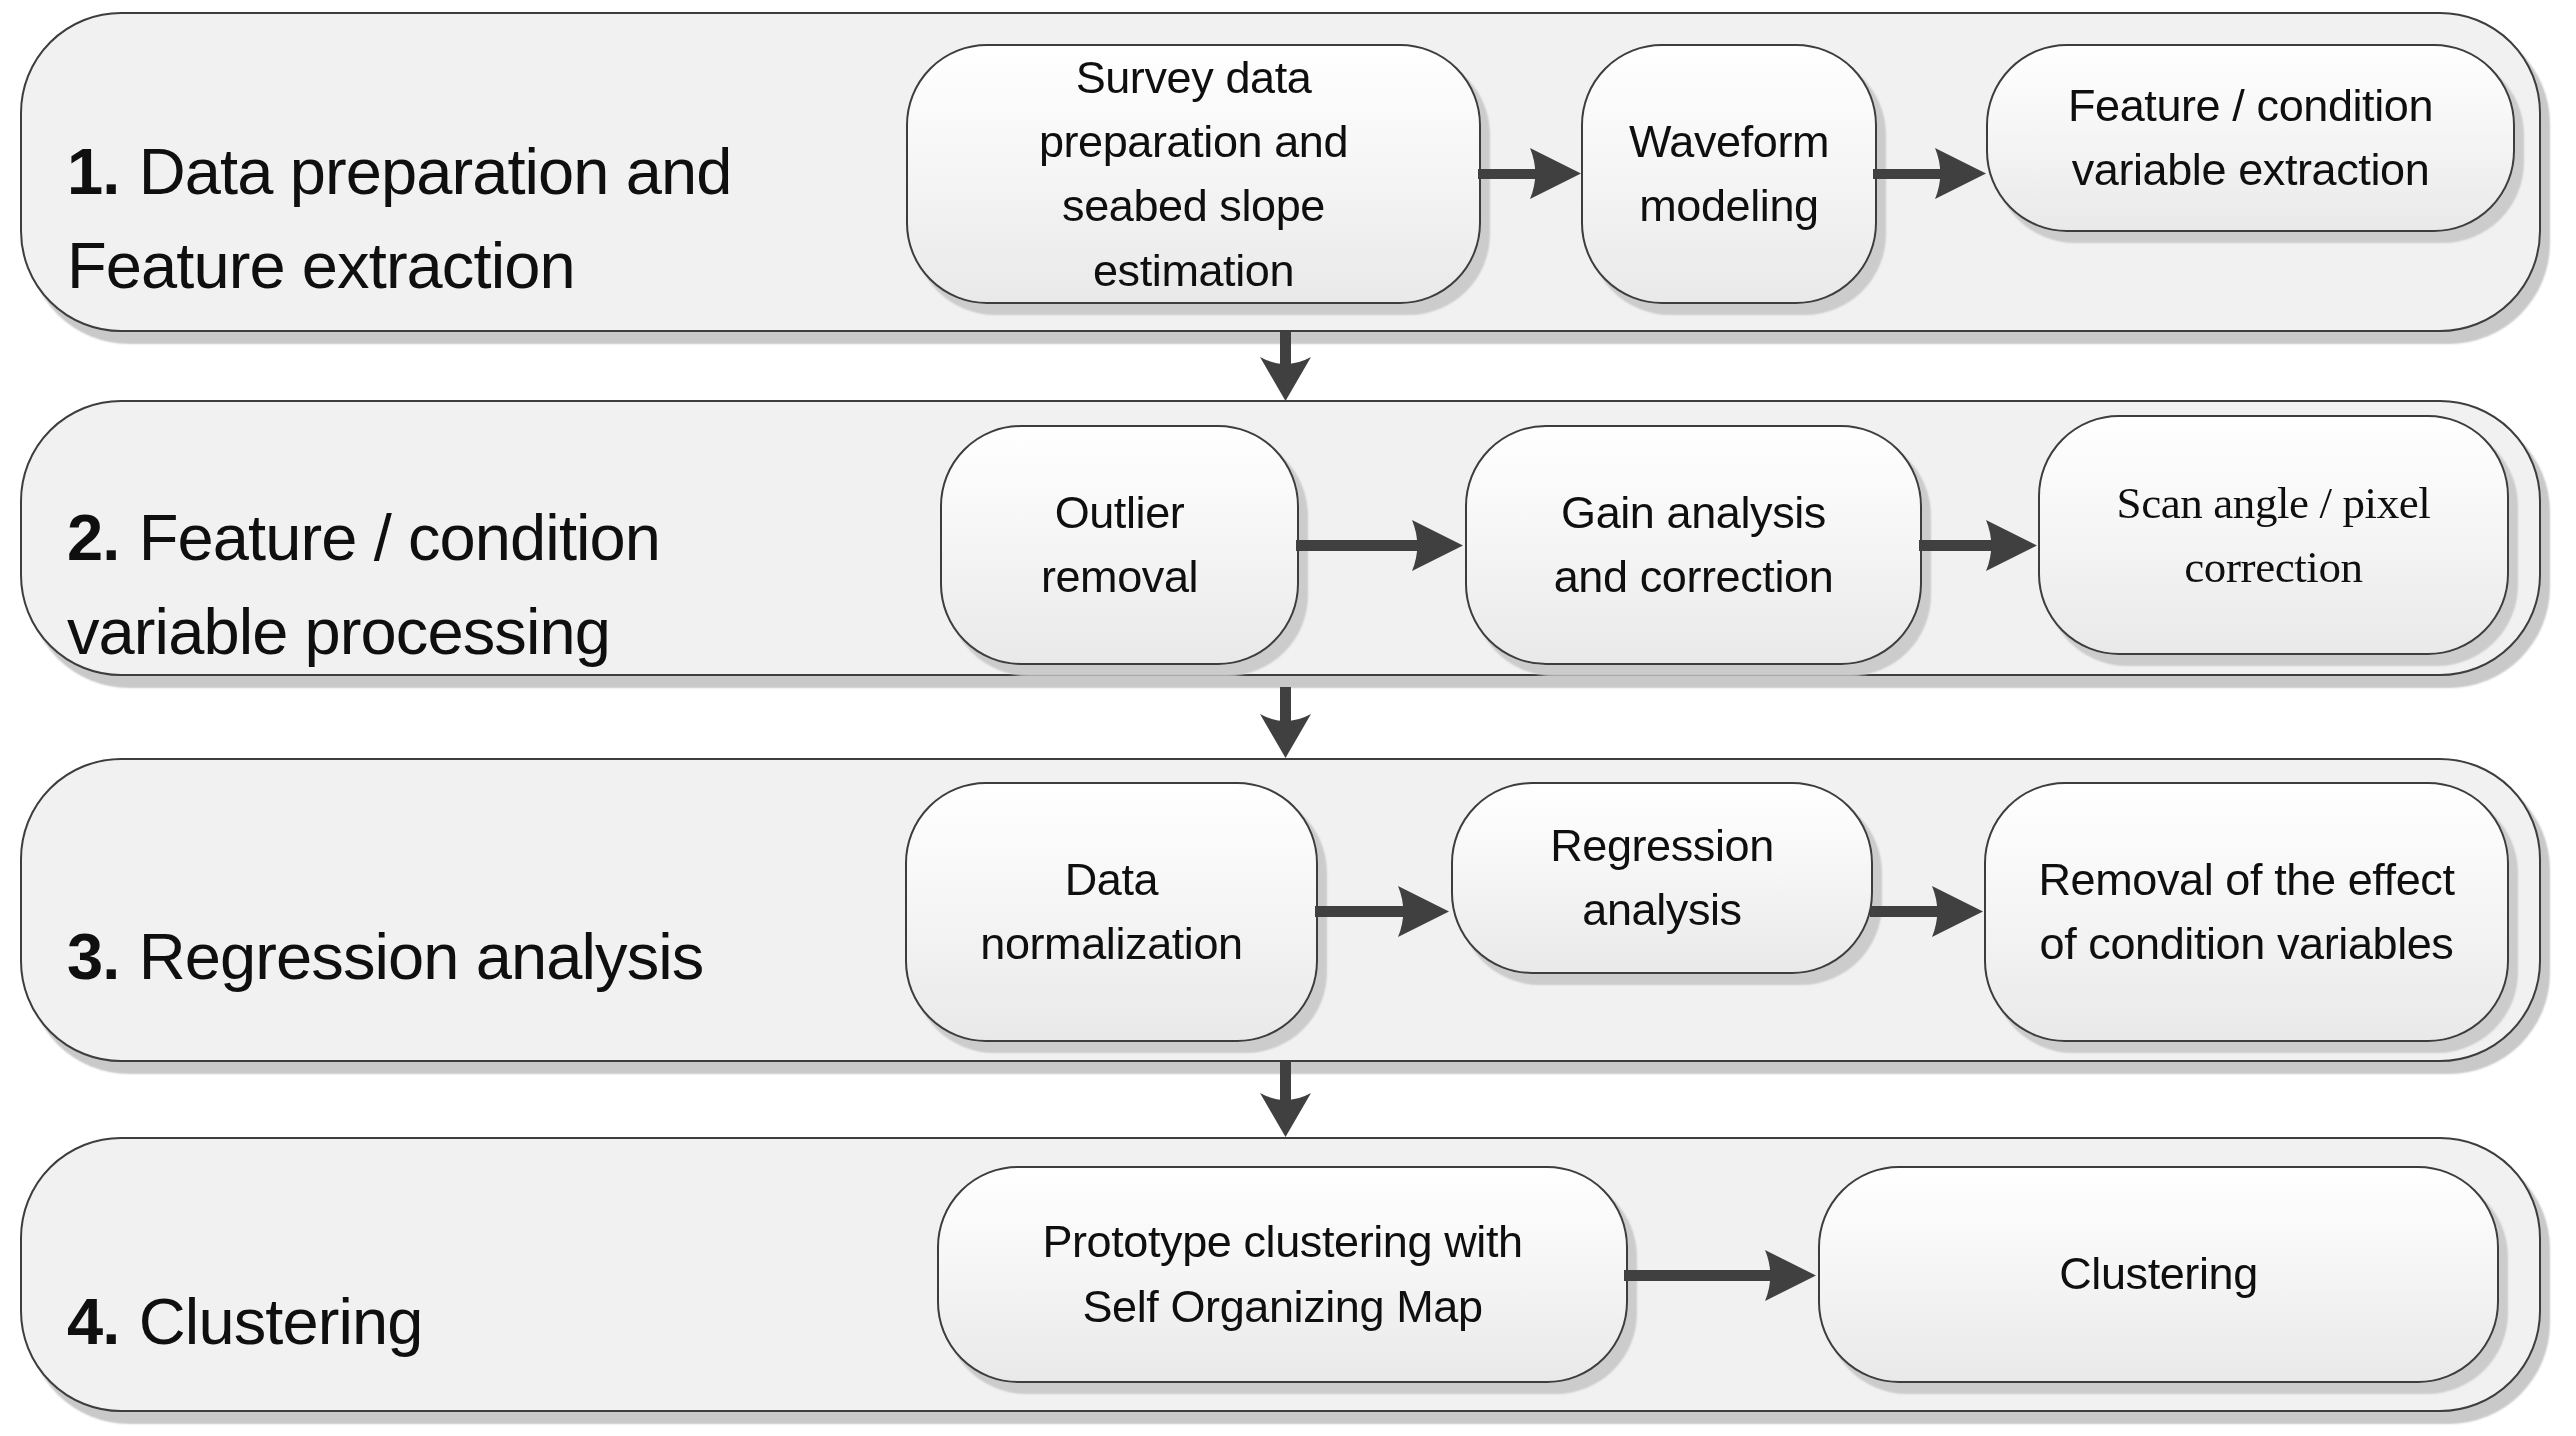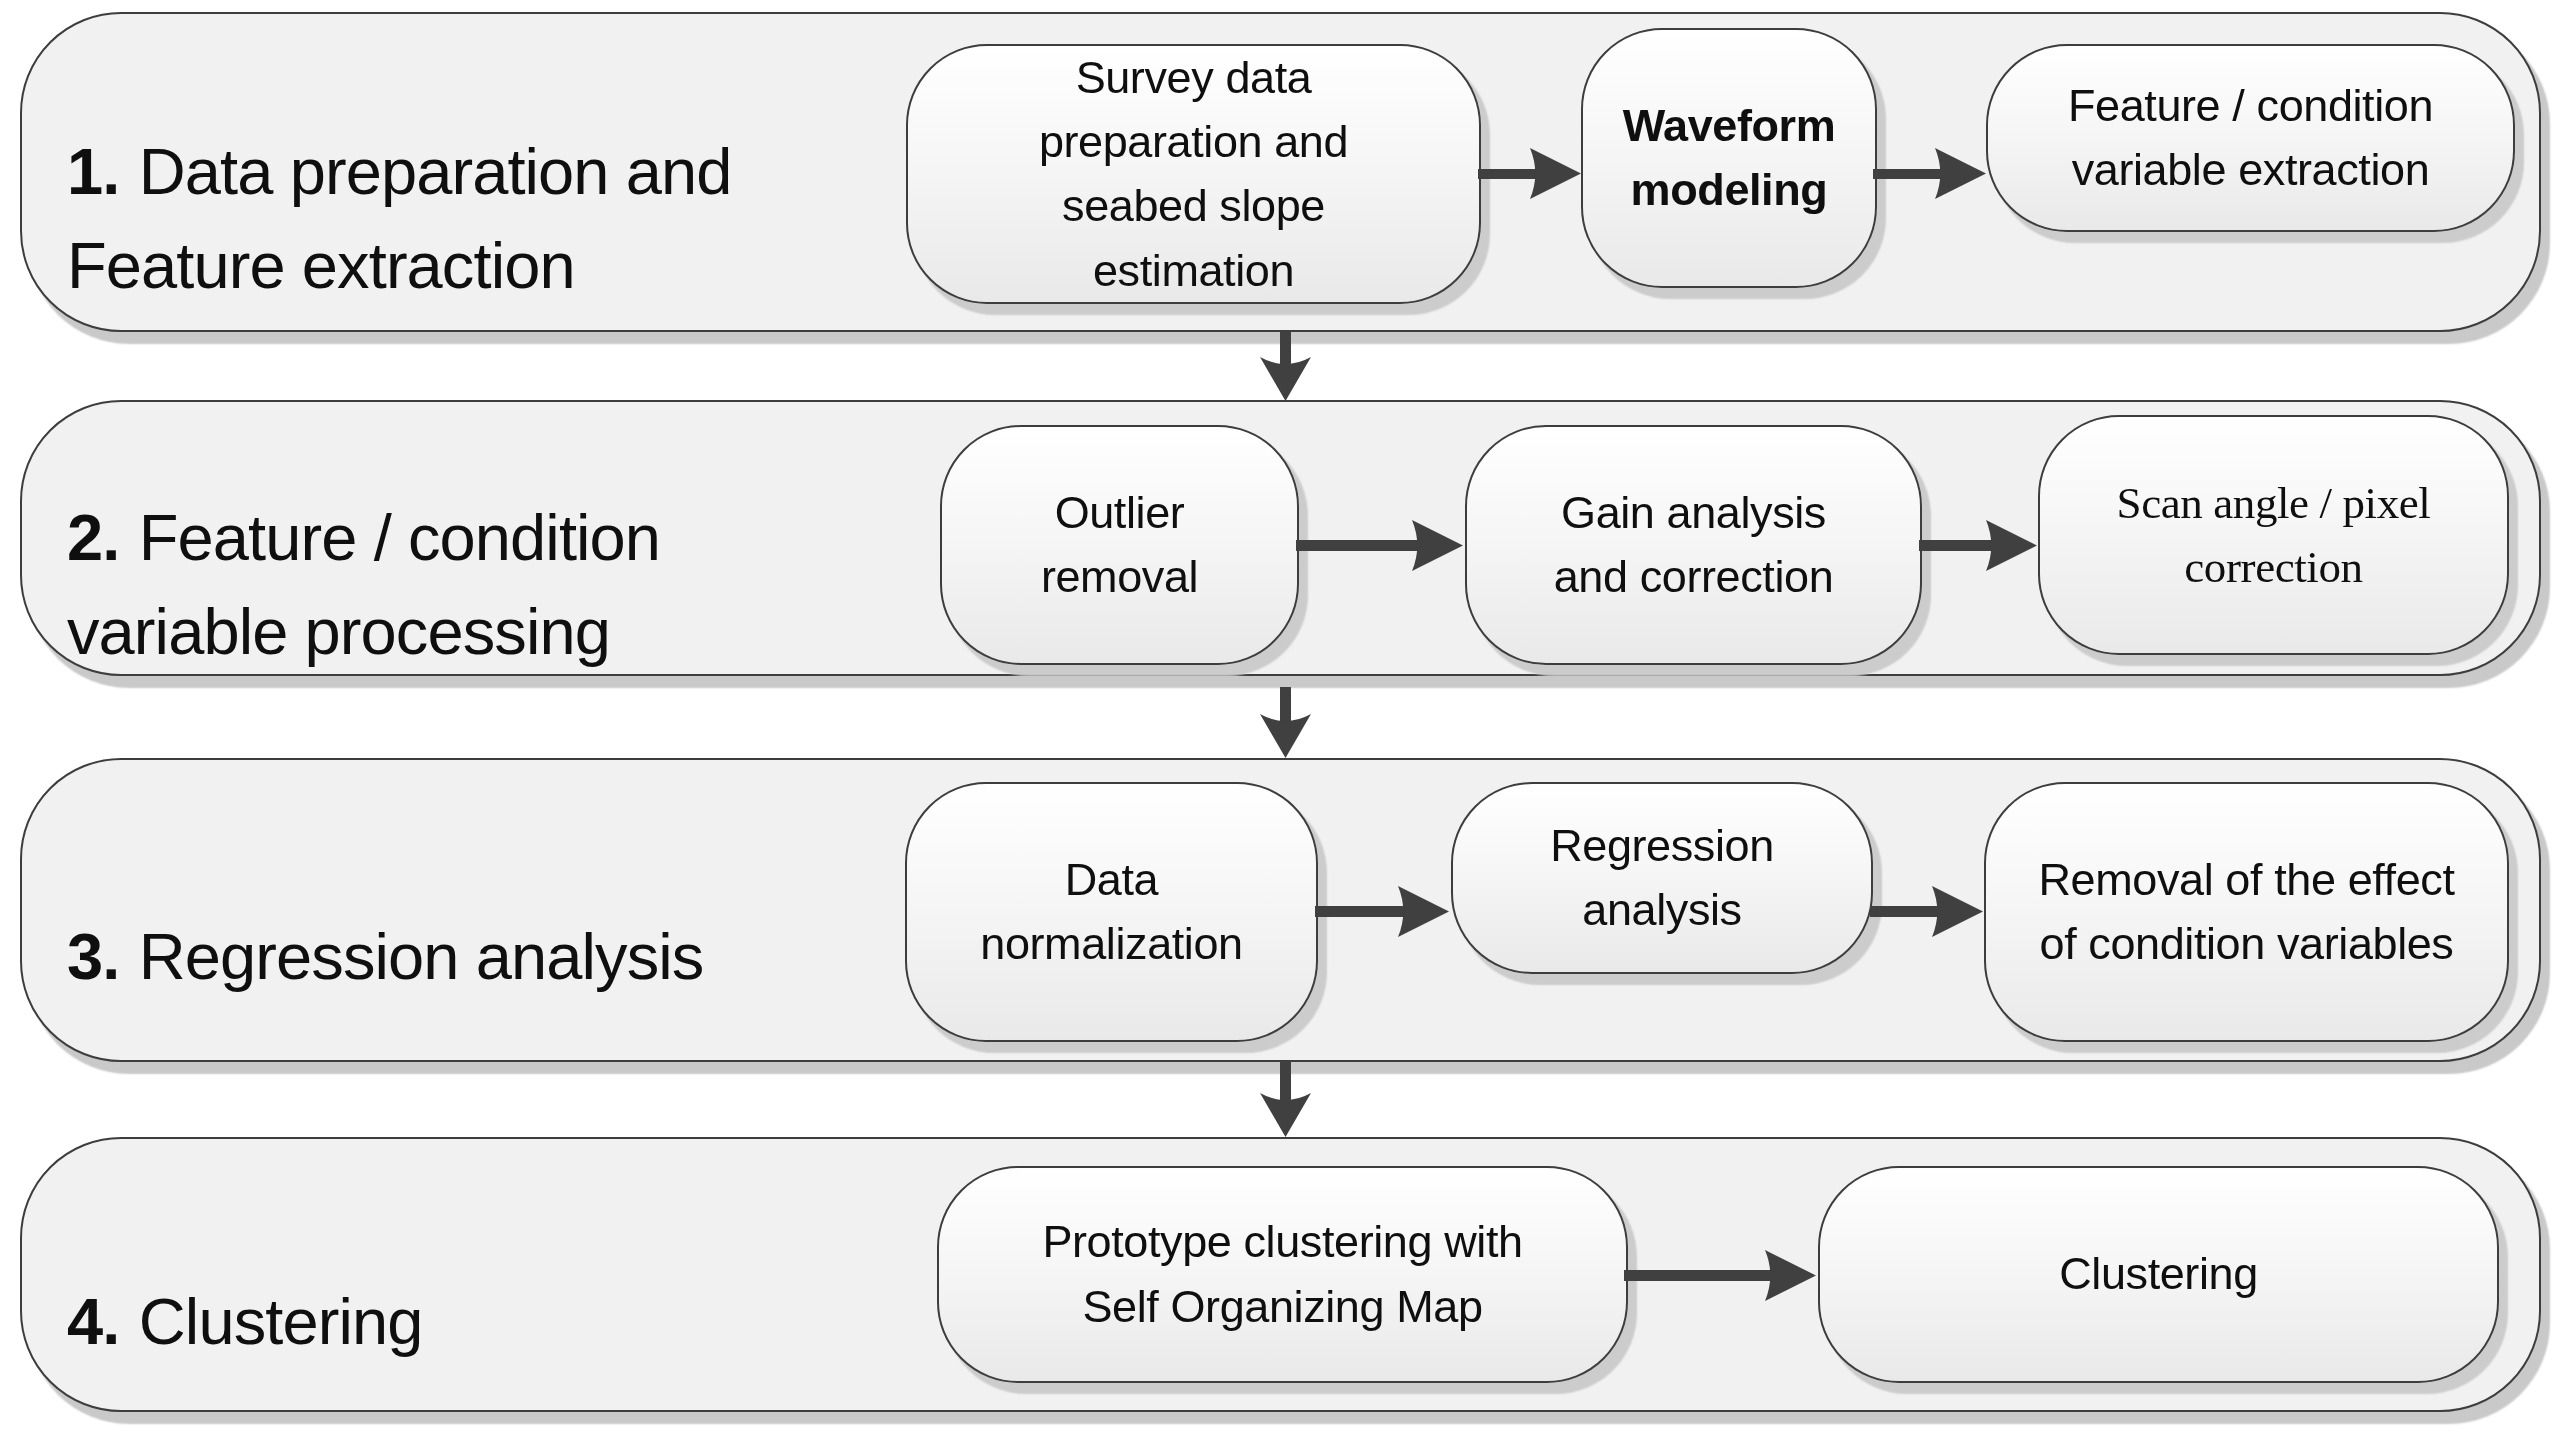--- a/index.html
+++ b/index.html
@@ -67,21 +67,21 @@
 preparation and
 seabed slope
 estimation</span>
     </div>
     <div class="harrow" style="left:1456px;top:133px;width:103px;">
       <span class="stem"></span>
       <svg viewBox="0 0 58 58">
           <path class="arrowfill" d="M0,0 L58,29 L0,58 Q12,29 0,0 Z"></path>
         </svg>
     </div>
-    <div class="box" style="left:1559px;top:14px;width:296px;height:260px;font-weight:bold;">
+    <div class="box" style="left:1559px;top:30px;width:296px;height:260px;">
       <span class="box-label">Waveform
 modeling</span>
     </div>
     <div class="harrow" style="left:1851px;top:133px;width:113px;">
       <span class="stem"></span>
       <svg viewBox="0 0 58 58">
           <path class="arrowfill" d="M0,0 L58,29 L0,58 Q12,29 0,0 Z"></path>
         </svg>
     </div>
     <div class="box" style="left:1964px;top:30px;width:529px;height:188px;">

